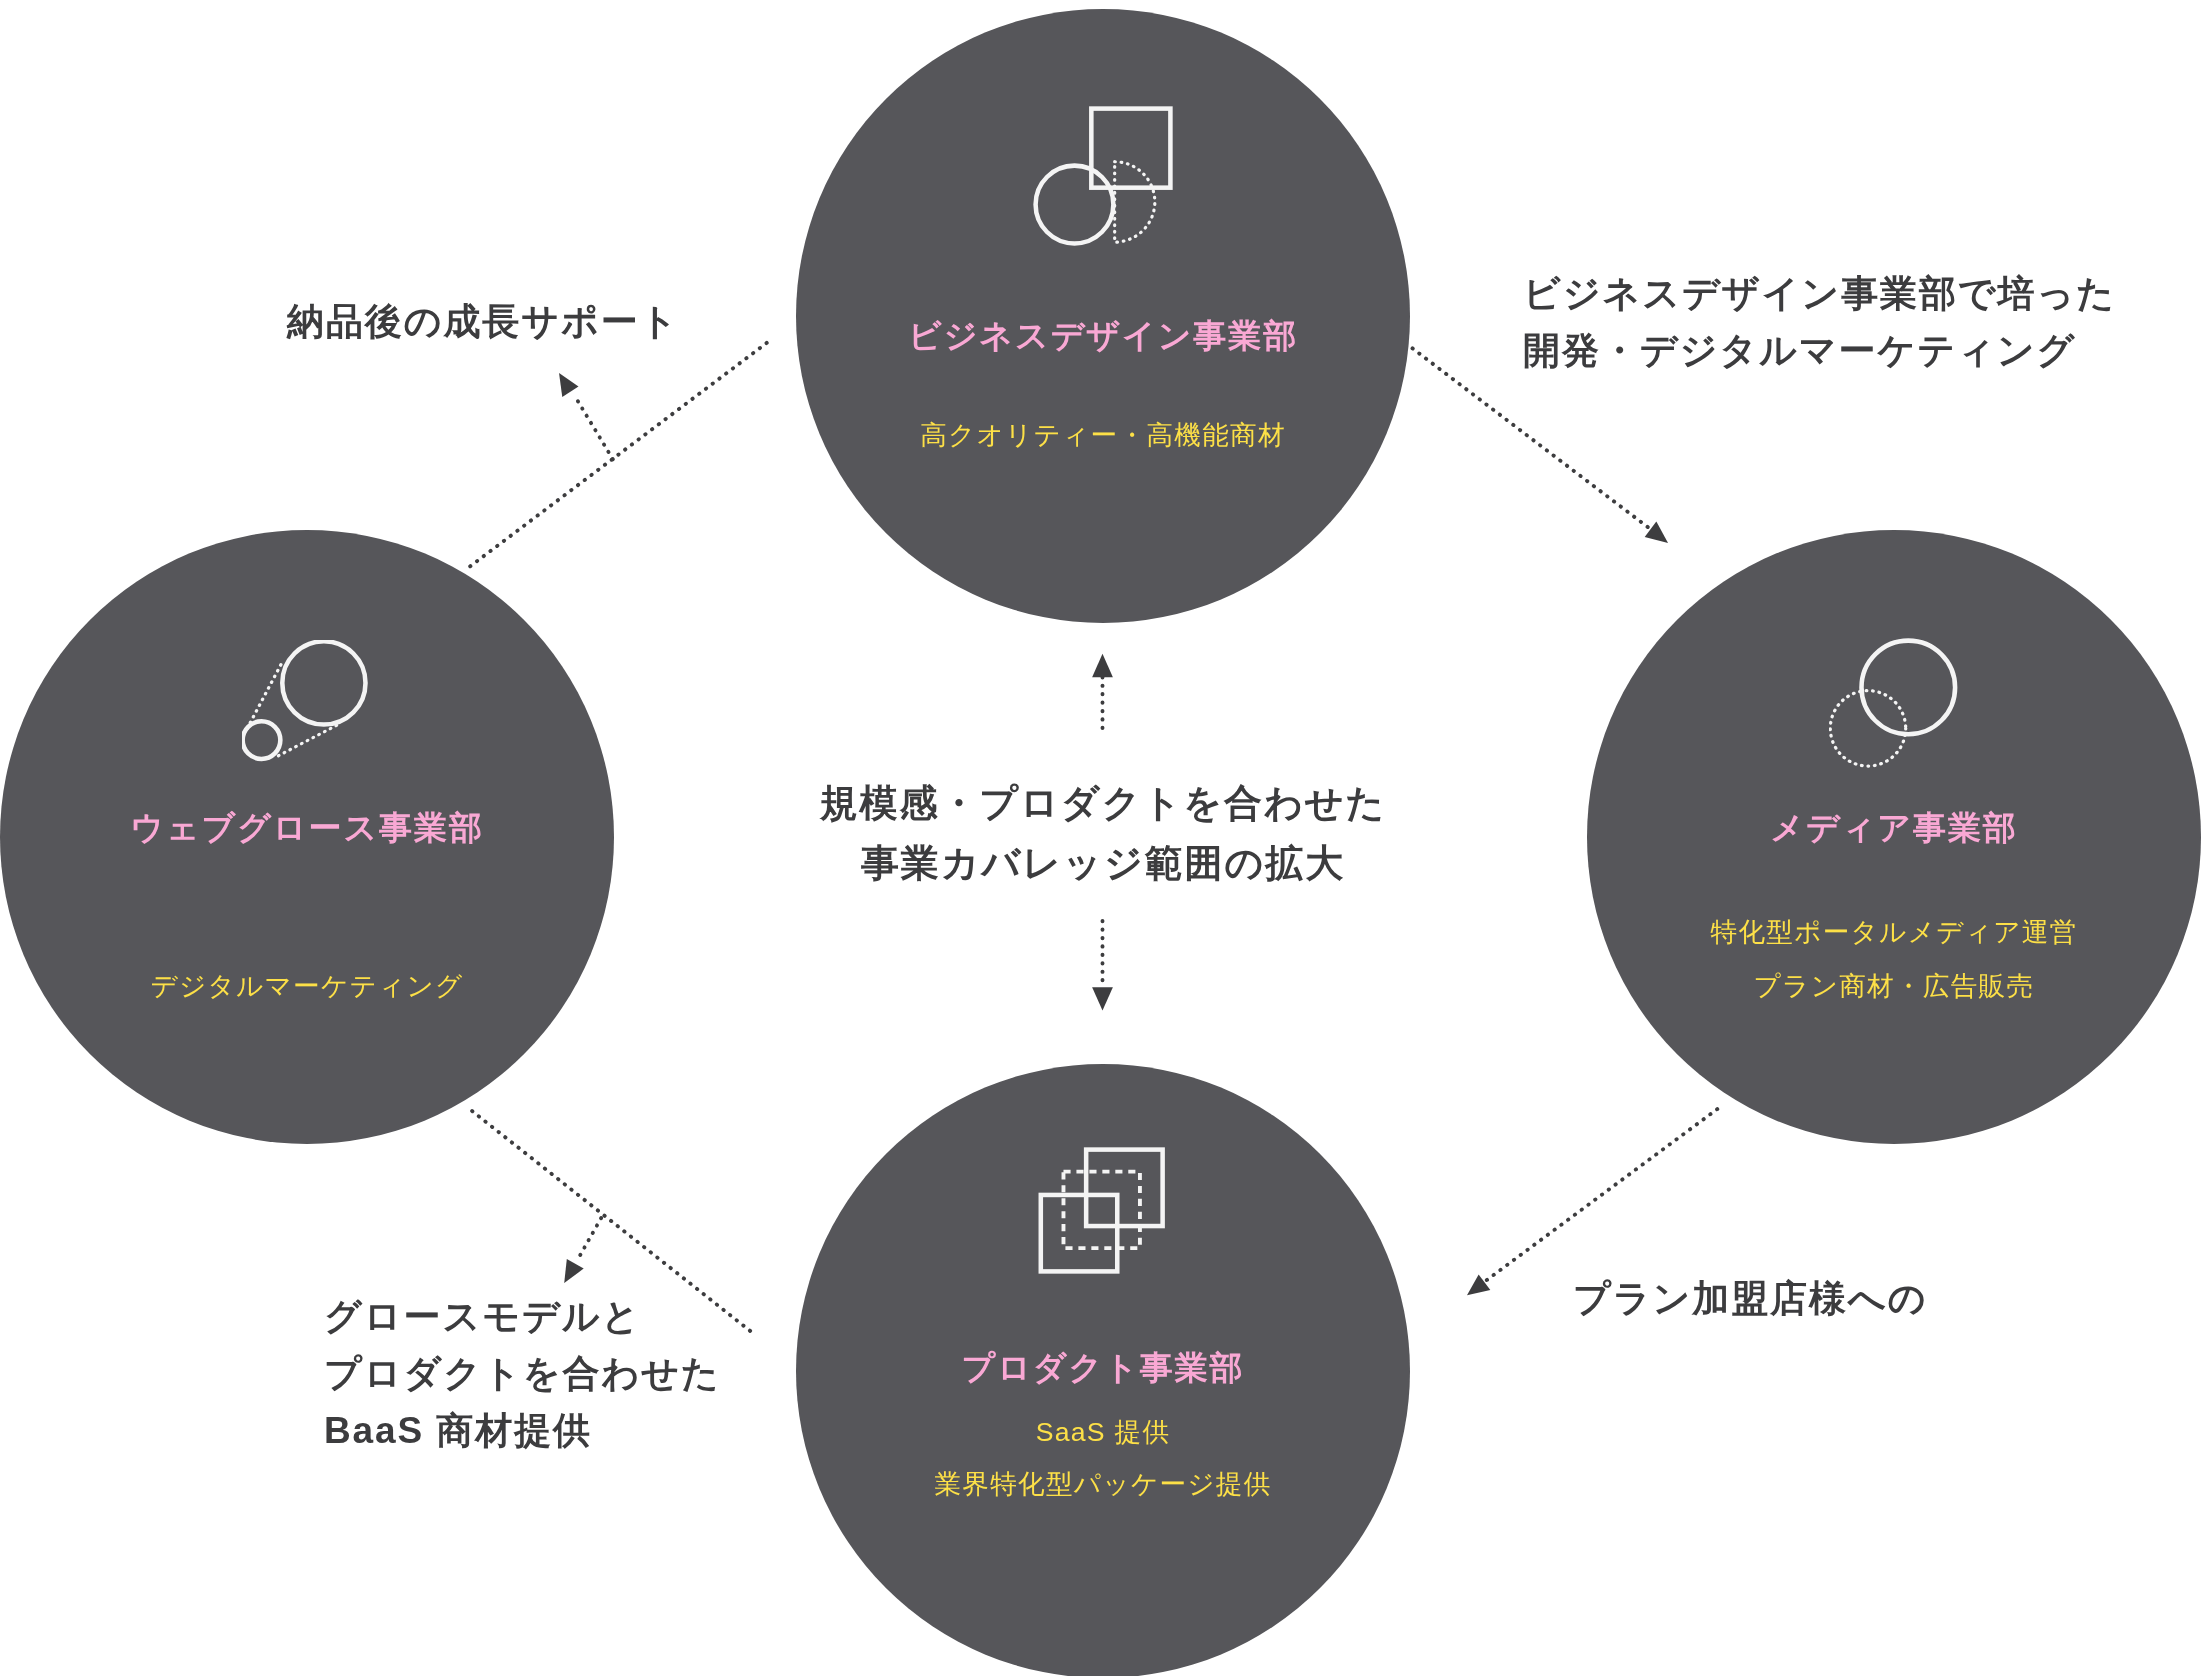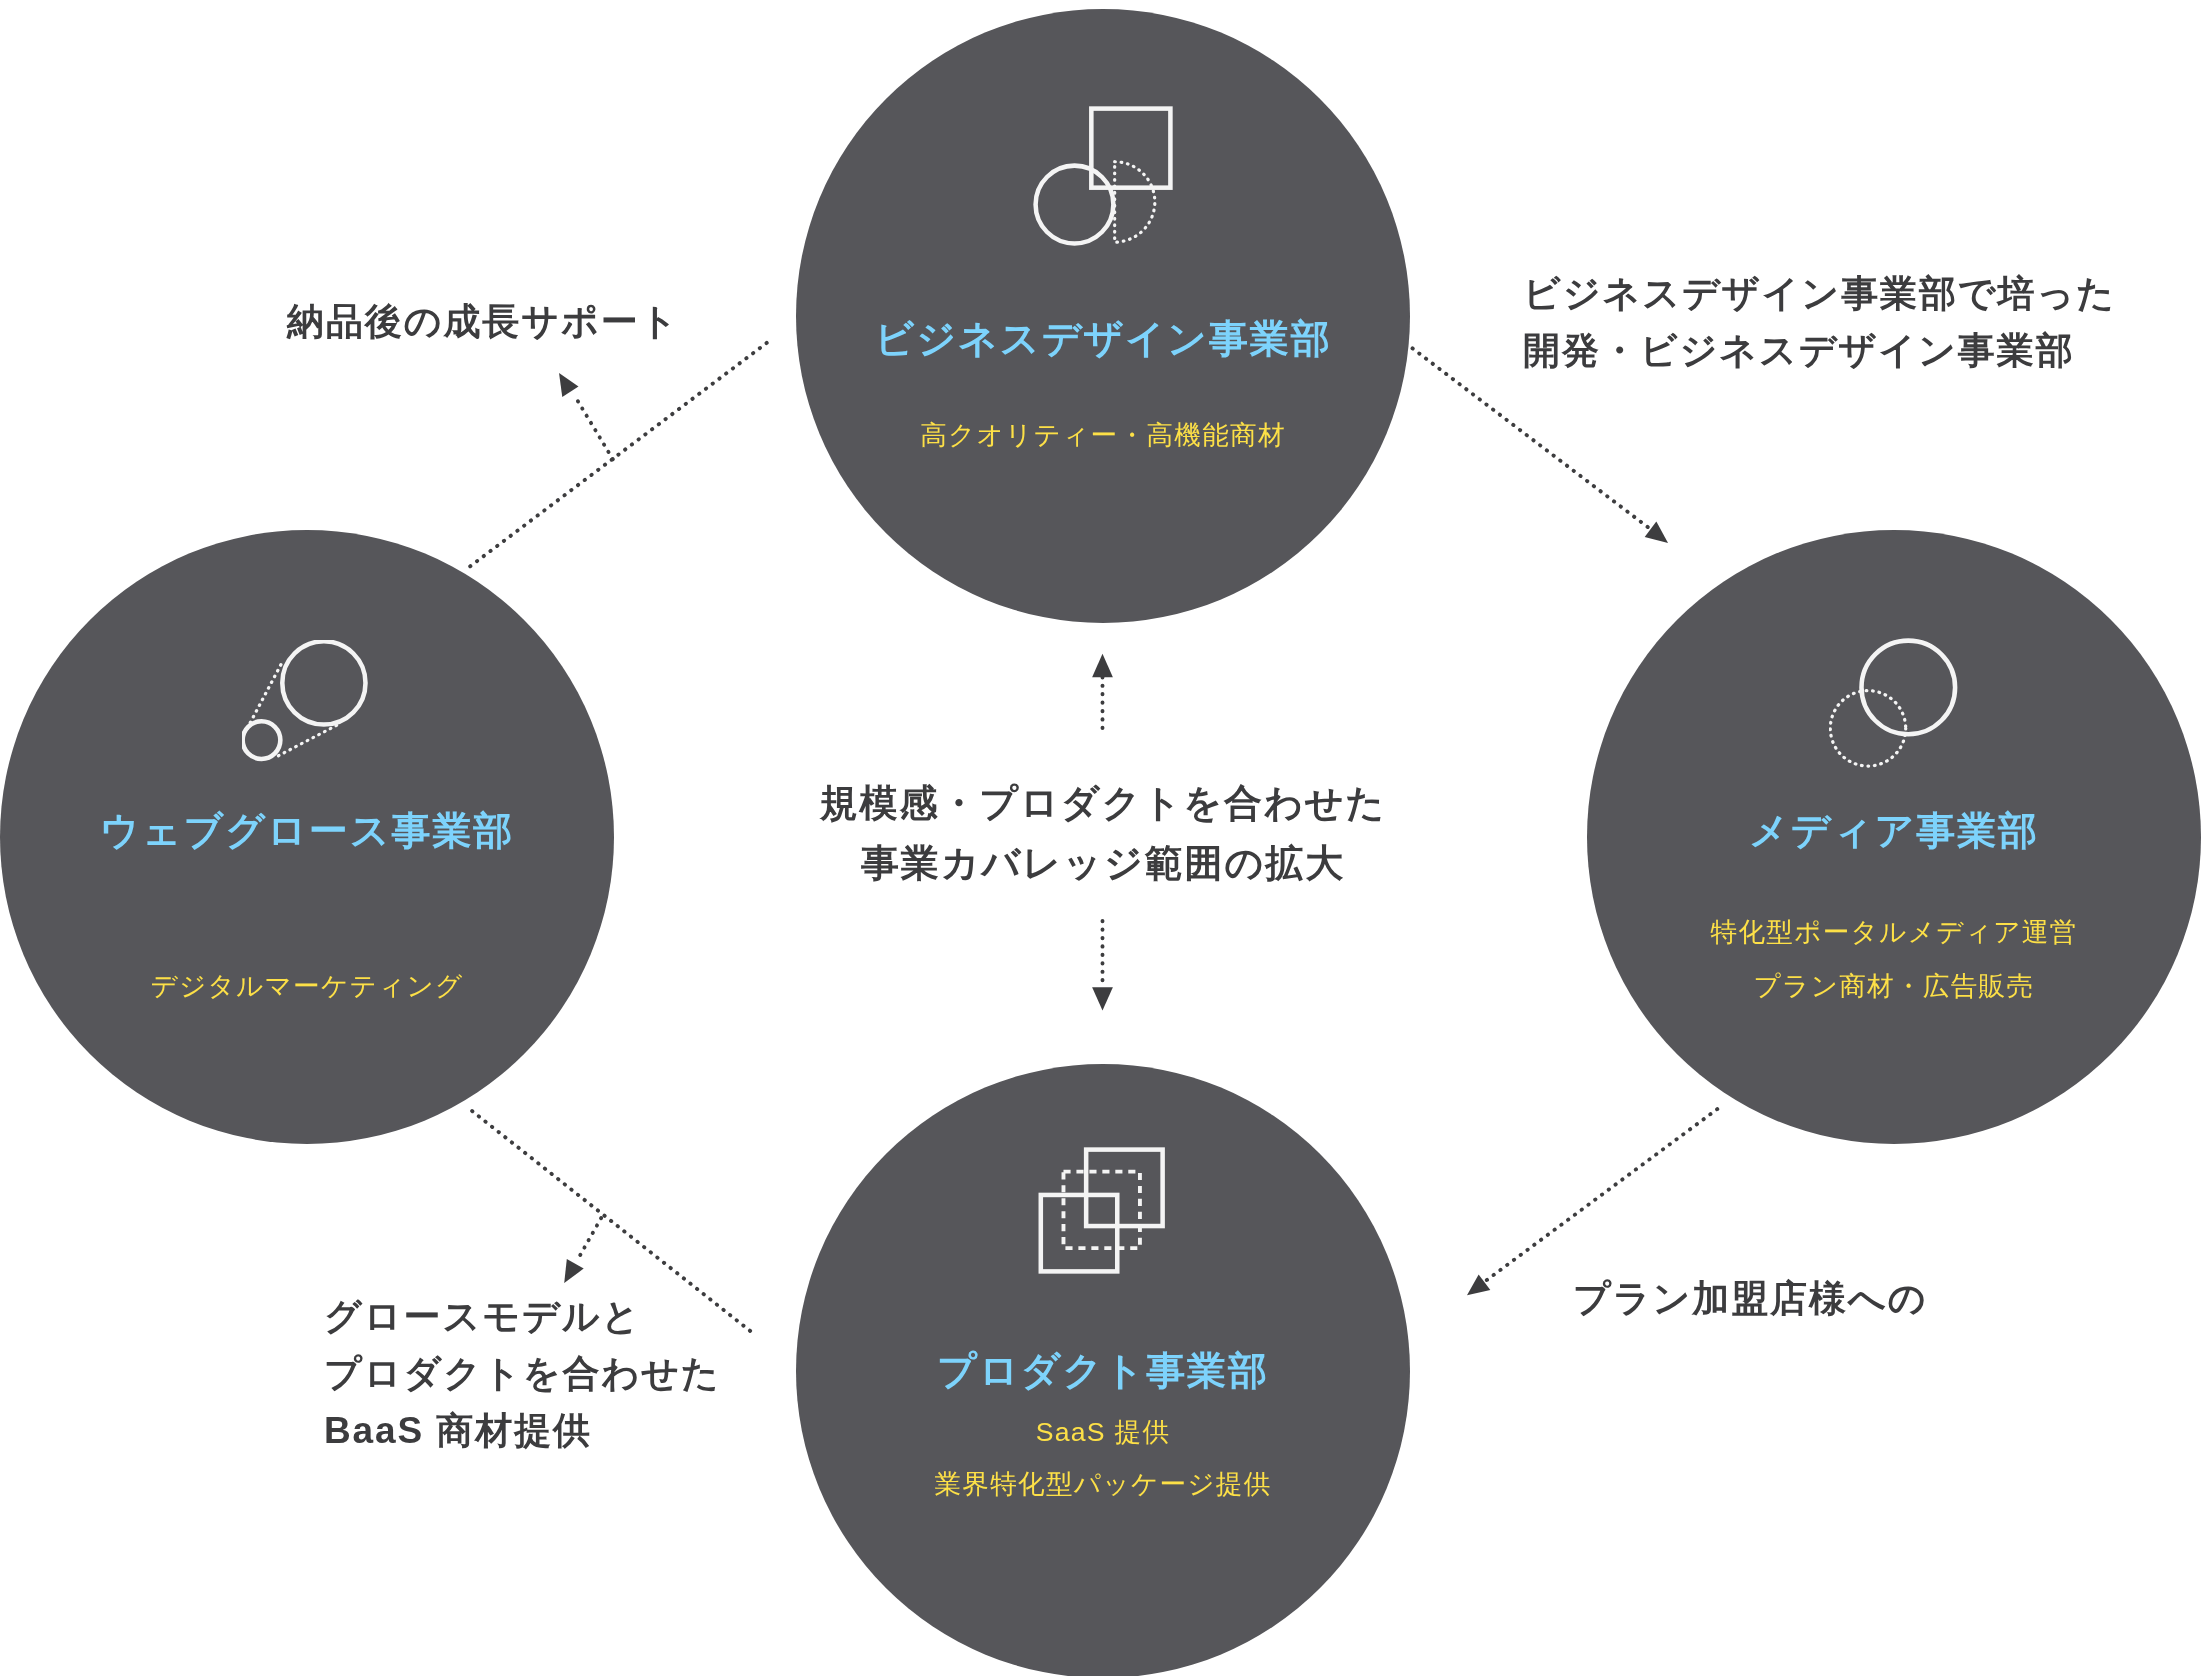--- a/index.html
+++ b/index.html
@@ -20,21 +20,21 @@
     position:absolute;width:614px;height:614px;border-radius:50%;
     background:#56565A;z-index:1;
   }
   .node-business-design{left:796px;top:9px;}
   .node-web-growth{left:0px;top:530px;}
   .node-media{left:1587px;top:530px;}
   .node-product{left:796px;top:1064px;}
   .node .icon{position:absolute;left:50%;transform:translateX(-50%);}
   .node .title{
     position:absolute;left:0;width:100%;text-align:center;
-    color:#7dd3fc;font-size:39px;font-weight:700;letter-spacing:1.9px;line-height:1;
+    color:#f9a8d4;font-size:33px;font-weight:700;letter-spacing:1.9px;line-height:1;
     white-space:nowrap;
   }
   .node .subtitle{
     position:absolute;left:0;width:100%;text-align:center;
     color:#fde047;font-size:26.6px;font-weight:400;letter-spacing:1.3px;line-height:1.15;
     white-space:nowrap;
   }
   .icon-svg{display:block;}
   .icon-svg .solid{fill:none;stroke:#F4F4F4;stroke-width:7;}
   .icon-svg .dotted{fill:none;stroke:#F4F4F4;stroke-width:5;stroke-dasharray:1 9;stroke-linecap:round;}
@@ -119,21 +119,21 @@
     <div class="subtitle" style="top:353px;">SaaS 提供</div>
     <div class="subtitle" style="top:405px;">業界特化型パッケージ提供</div>
   </div>
 
   <div class="annotation" style="left:287px;top:293px;">
     <div>納品後の成長サポート</div>
   </div>
 
   <div class="annotation" style="left:1523px;top:265px;">
     <div>ビジネスデザイン事業部で培った</div>
-    <div>開発・ビジネスデザイン事業部</div>
+    <div>開発・デジタルマーケティング</div>
   </div>
 
   <div class="annotation annotation-center" style="left:1103px;top:773px;">
     <div>規模感・プロダクトを合わせた</div>
     <div>事業カバレッジ範囲の拡大</div>
   </div>
 
   <div class="annotation" style="left:324px;top:1288px;">
     <div>グロースモデルと</div>
     <div>プロダクトを合わせた</div>

